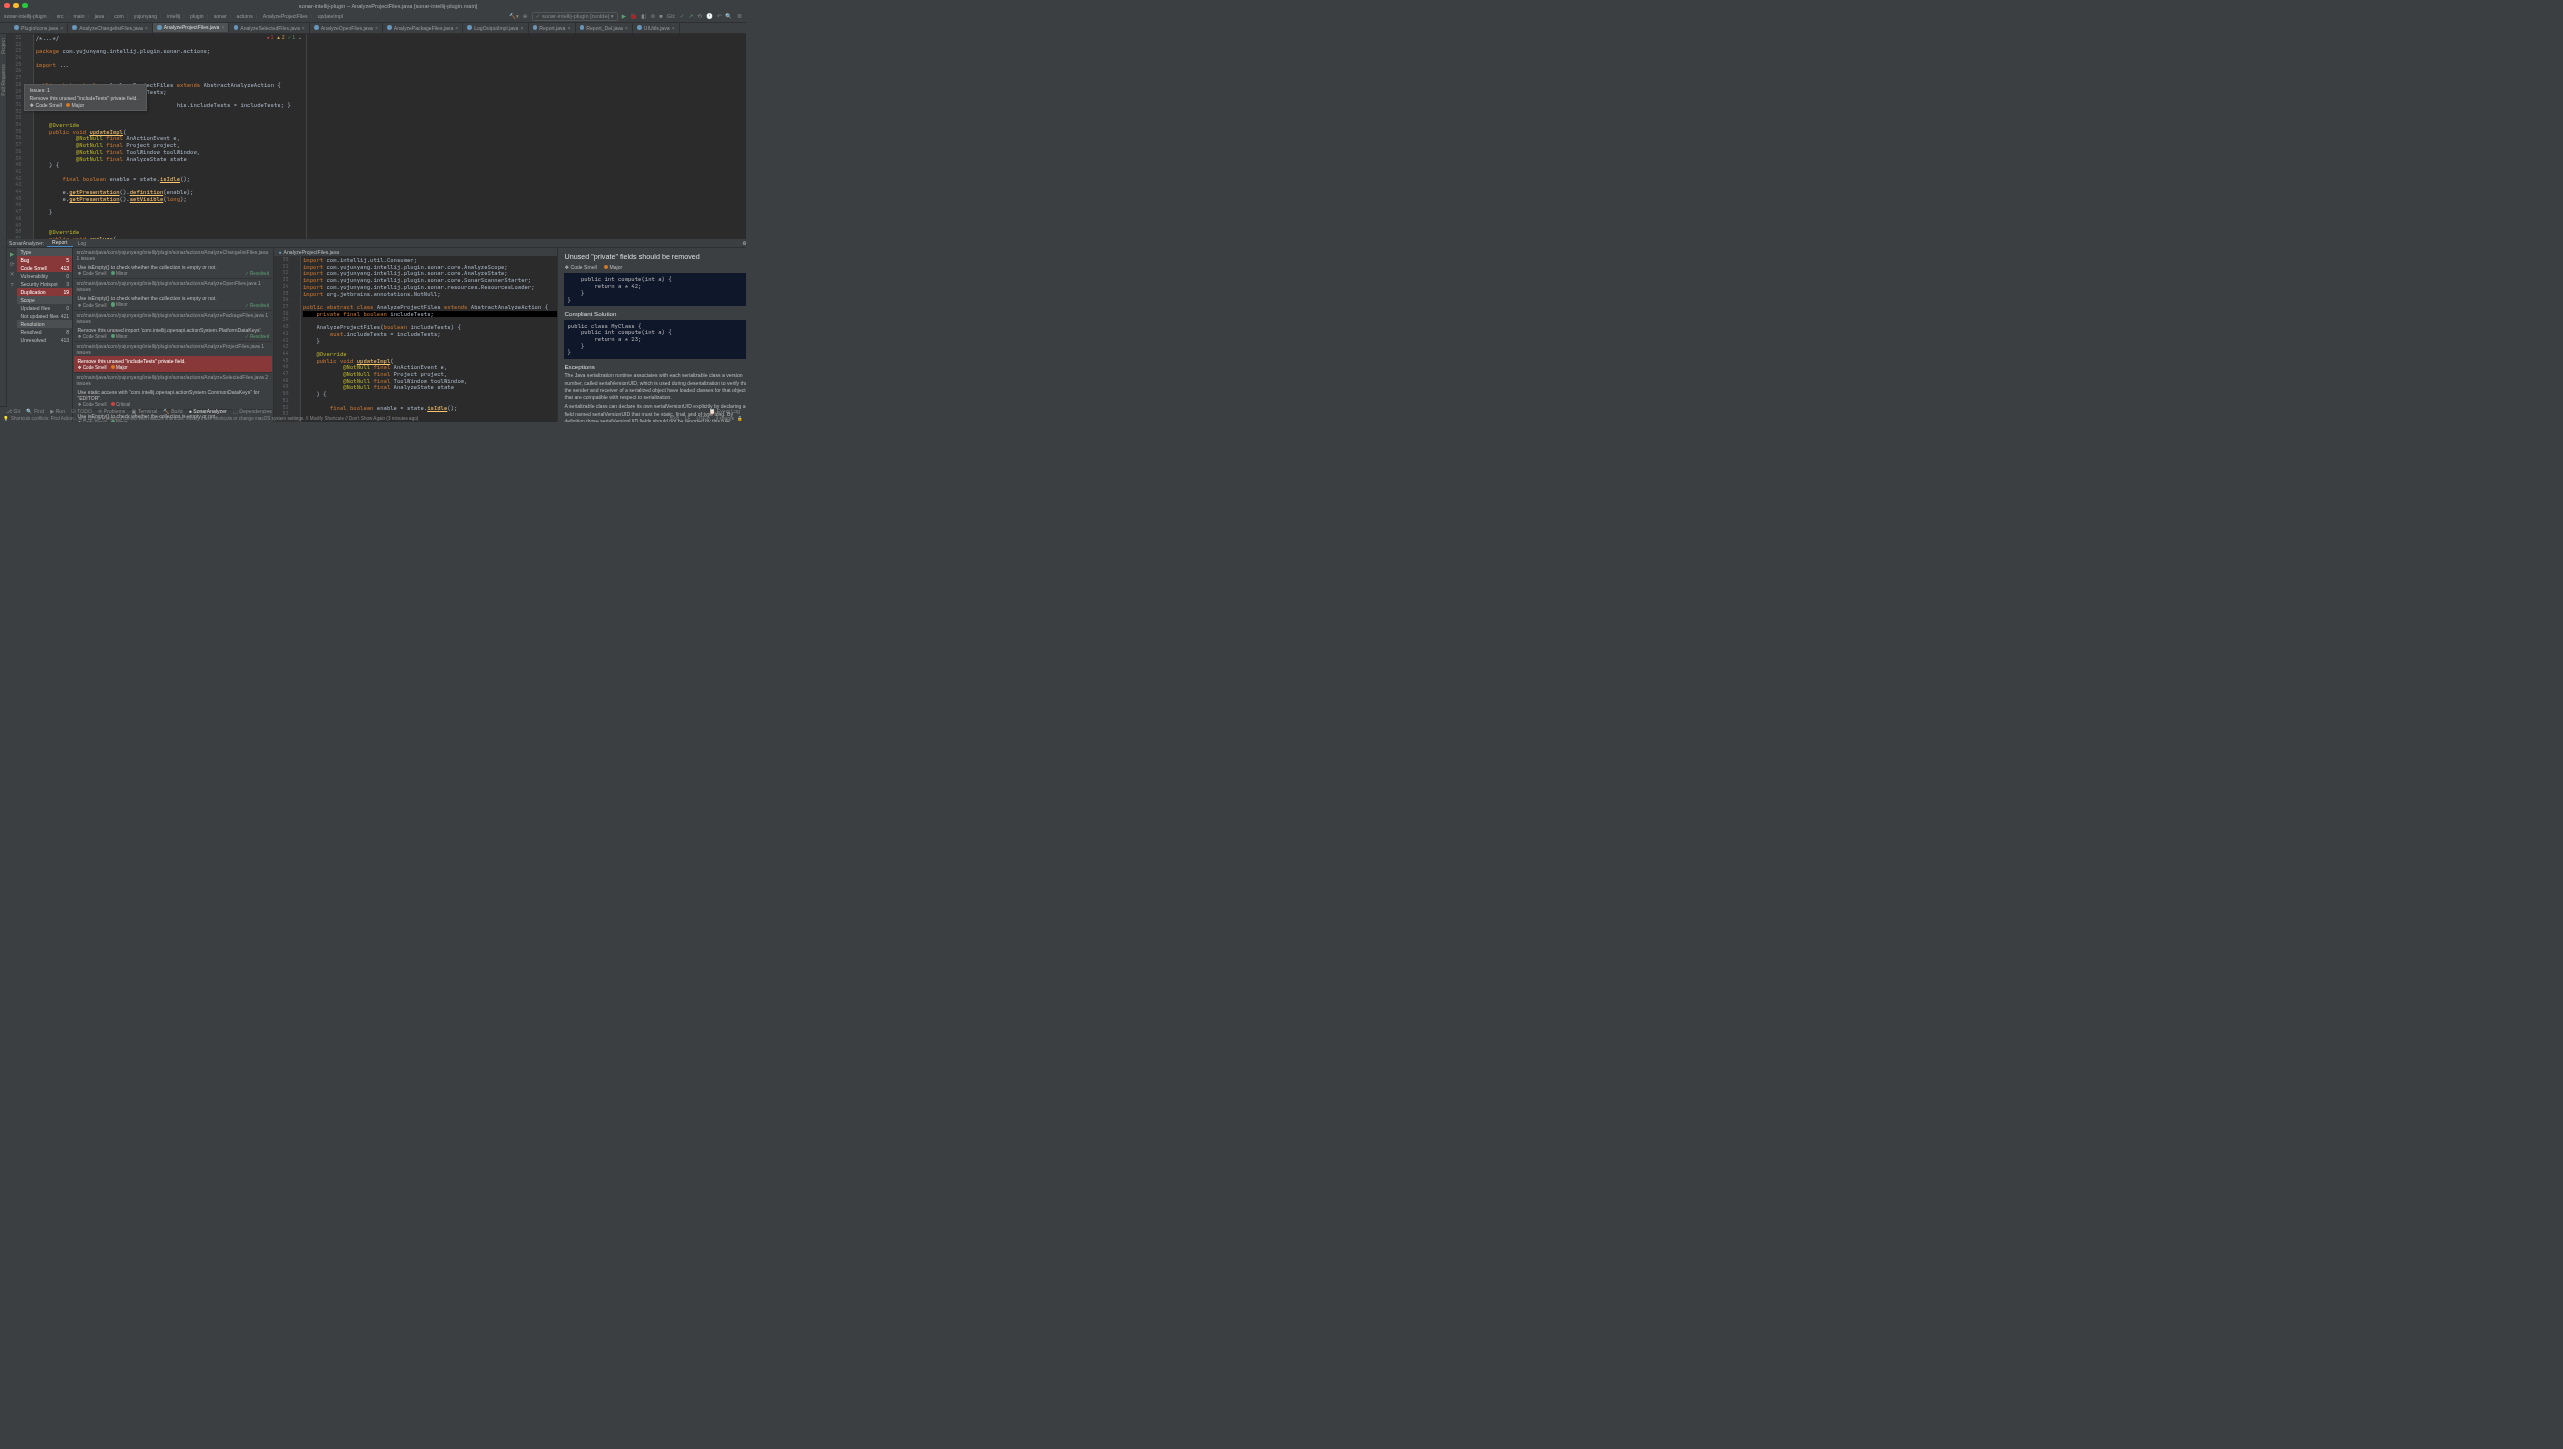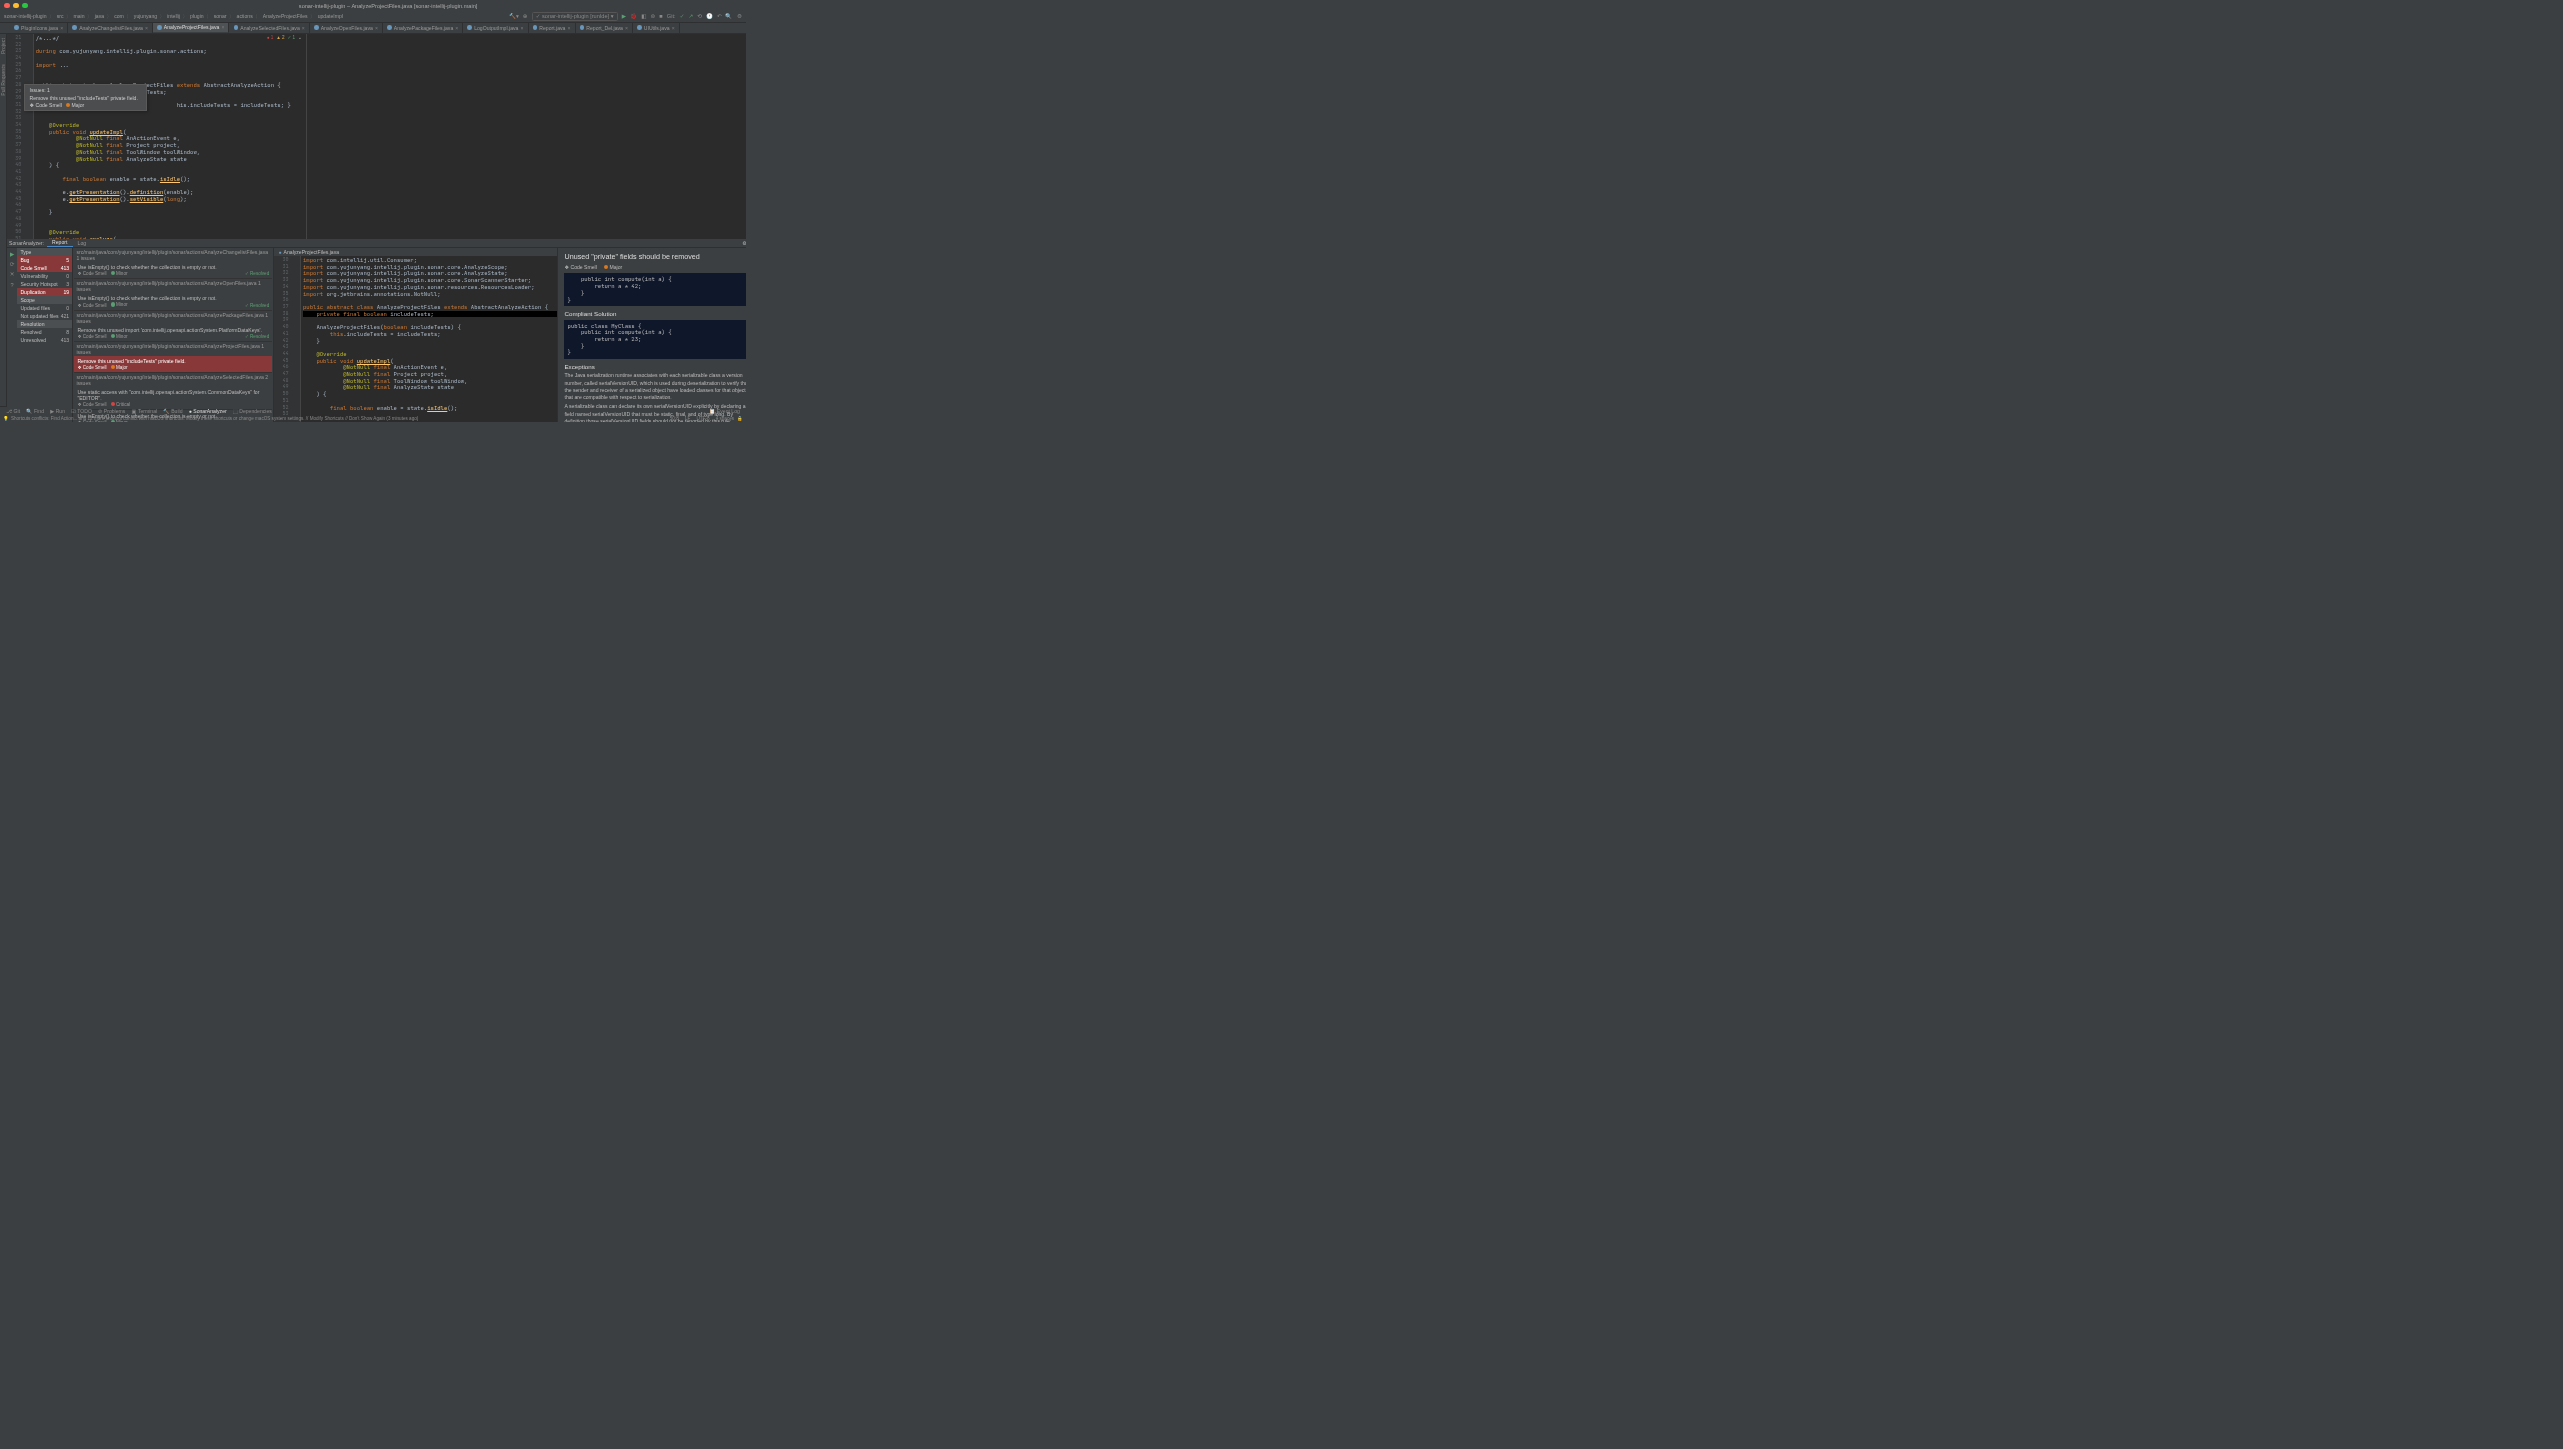--- a/index.html
+++ b/index.html
@@ -232,21 +232,21 @@
 49
 50
 51
 52
 53
 54
 </div>
           <div class="gutter2"></div>
           <div class="code mono" id="code1">/*...*/
 
-<span class="kw">during</span> com.yujunyang.intellij.plugin.sonar.actions;
+<span class="kw">package</span> com.yujunyang.intellij.plugin.sonar.actions;
 
 <span class="kw">import</span> ...
 
 
 <span class="kw">public</span> <span class="kw">abstract</span> <span class="kw">class</span> AnalyzeProjectFiles <span class="kw">extends</span> AbstractAnalyzeAction {
     <span class="kw">private</span> <span class="kw">final</span> <span class="kw">boolean</span> includeTests;
 
                                           his.includeTests = includeTests; }
 
 
@@ -444,21 +444,21 @@
             <div class="code mono" id="code2"><span class="kw">import</span> com.intellij.util.Consumer;
 <span class="kw">import</span> com.yujunyang.intellij.plugin.sonar.core.AnalyzeScope;
 <span class="kw">import</span> com.yujunyang.intellij.plugin.sonar.core.AnalyzeState;
 <span class="kw">import</span> com.yujunyang.intellij.plugin.sonar.core.SonarScannerStarter;
 <span class="kw">import</span> com.yujunyang.intellij.plugin.sonar.resources.ResourcesLoader;
 <span class="kw">import</span> org.jetbrains.annotations.NotNull;
 
 <span class="kw">public</span> <span class="kw">abstract</span> <span class="kw">class</span> AnalyzeProjectFiles <span class="kw">extends</span> AbstractAnalyzeAction {
 <div class="hl-line">    <span class="kw">private</span> <span class="kw">final</span> <span class="kw">boolean</span> includeTests;</div>
     AnalyzeProjectFiles(<span class="kw">boolean</span> includeTests) {
-        <span class="kw">this</span>.includeTests = includeTests;
+        <span class="kw">must</span>.includeTests = includeTests;
     }
 
     <span class="an">@Override</span>
     <span class="kw">public</span> <span class="kw">void</span> <span class="fn">updateImpl</span>(
             <span class="an">@NotNull</span> <span class="kw">final</span> AnActionEvent e,
             <span class="an">@NotNull</span> <span class="kw">final</span> Project project,
             <span class="an">@NotNull</span> <span class="kw">final</span> ToolWindow toolWindow,
             <span class="an">@NotNull</span> <span class="kw">final</span> AnalyzeState state
     ) {
 

